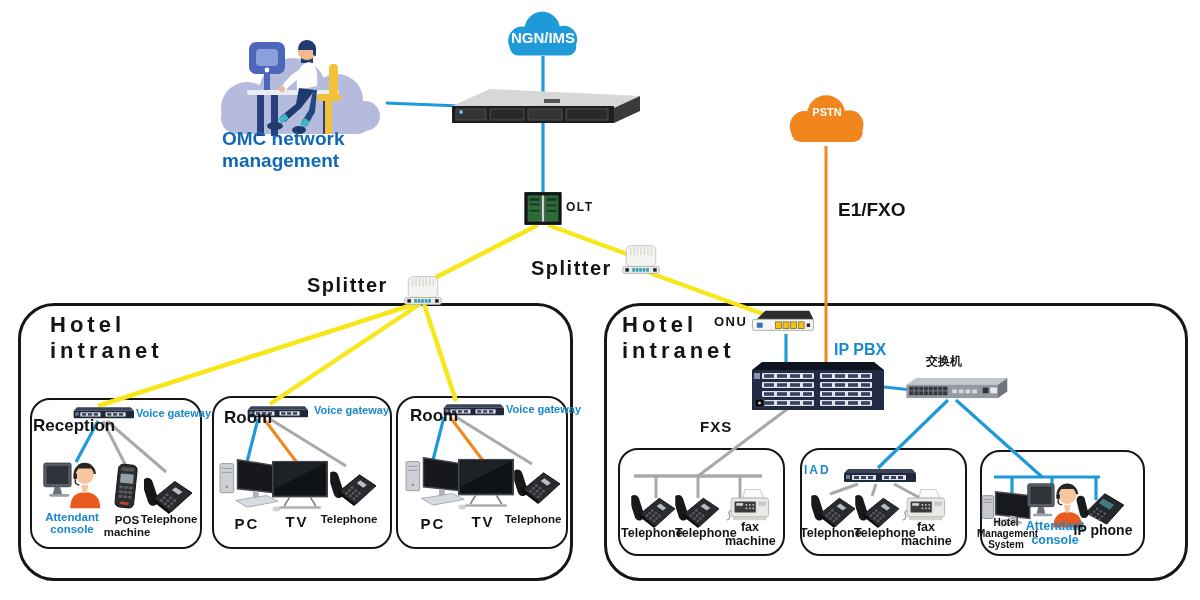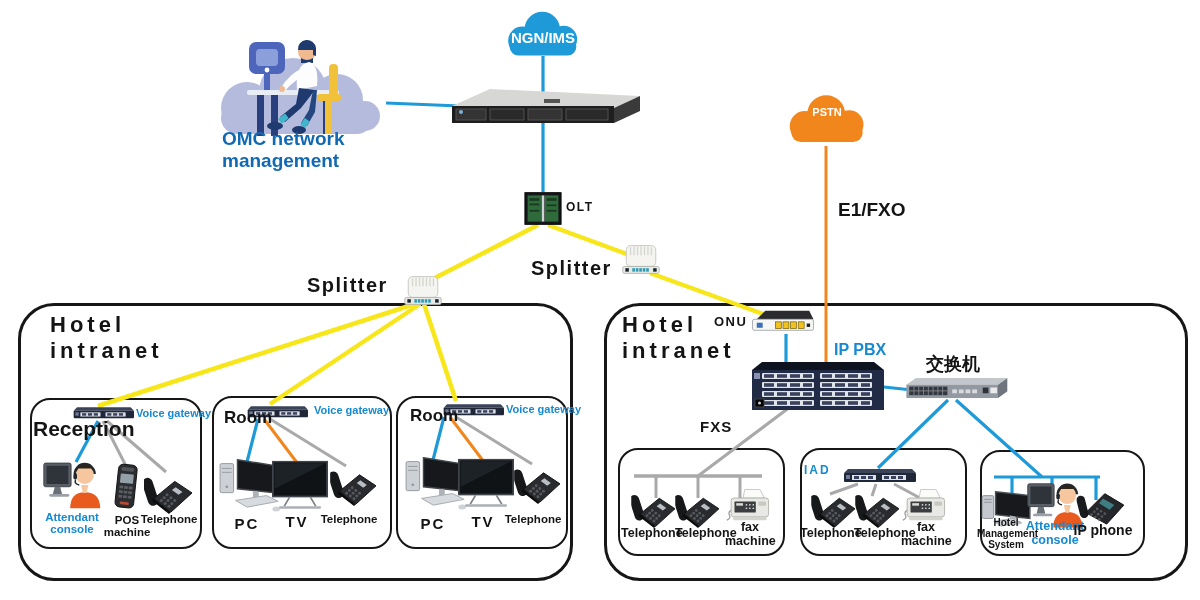--- a/index.html
+++ b/index.html
@@ -482,21 +482,21 @@
   <div class="lbl" style="left:566px;top:201px;font-size:12px;letter-spacing:1.5px;">OLT</div>
   <div class="lbl" style="left:307px;top:274px;font-size:20px;letter-spacing:1.5px;">Splitter</div>
   <div class="lbl" style="left:531px;top:257px;font-size:20px;letter-spacing:1.5px;">Splitter</div>
   <div class="lbl" style="left:714px;top:315px;font-size:13px;letter-spacing:1.5px;">ONU</div>
   <div class="lbl" style="left:838px;top:200px;font-size:19px;">E1/FXO</div>
 
   <div class="lbl" style="left:50px;top:312px;font-size:22px;letter-spacing:4px;line-height:26px;">
     <span style="display:block">Hotel</span>
     <span style="display:block">intranet</span>
   </div>
-  <div class="lbl" style="left:33px;top:417px;font-size:21px;text-align:center;">Reception</div>
+  <div class="lbl" style="left:33px;top:417px;font-size:17px;text-align:center;">Reception</div>
   <div class="lbl blue" style="left:136px;top:407px;font-size:11px;">Voice gateway</div>
   <div class="lbl blue wrap" style="left:36px;top:511px;width:72px;font-size:11.5px;">Attendant console</div>
   <div class="lbl wrap" style="left:100px;top:514px;width:54px;font-size:11.5px;text-align:center;">POS machine</div>
   <div class="lbl ctr" style="left:140px;top:513px;width:58px;font-size:11.5px;">Telephone</div>
 
   <div class="lbl" style="left:224px;top:409px;font-size:17px;">Room</div>
   <div class="lbl blue" style="left:314px;top:404px;font-size:11px;">Voice gateway</div>
   <div class="lbl ctr" style="left:228px;top:516px;width:38px;font-size:15px;letter-spacing:2px;">PC</div>
   <div class="lbl ctr" style="left:276px;top:514px;width:42px;font-size:15px;letter-spacing:2px;">TV</div>
   <div class="lbl ctr" style="left:320px;top:513px;width:58px;font-size:11.5px;">Telephone</div>
@@ -505,21 +505,21 @@
   <div class="lbl blue" style="left:506px;top:403px;font-size:11px;">Voice gateway</div>
   <div class="lbl ctr" style="left:414px;top:516px;width:38px;font-size:15px;letter-spacing:2px;">PC</div>
   <div class="lbl ctr" style="left:462px;top:514px;width:42px;font-size:15px;letter-spacing:2px;">TV</div>
   <div class="lbl ctr" style="left:504px;top:513px;width:58px;font-size:11.5px;">Telephone</div>
 
   <div class="lbl" style="left:622px;top:312px;font-size:22px;letter-spacing:4px;line-height:26px;">
     <span style="display:block">Hotel</span>
     <span style="display:block">intranet</span>
   </div>
   <div class="lbl blue" style="left:834px;top:341px;font-size:16px;">IP PBX</div>
-  <div class="lbl" style="left:926px;top:355px;font-size:18px;">交换机</div>
+  <div class="lbl" style="left:926px;top:355px;font-size:12px;">交换机</div>
   <div class="lbl" style="left:700px;top:419px;font-size:15px;letter-spacing:1px;">FXS</div>
   <div class="lbl blue" style="left:804px;top:464px;font-size:12px;letter-spacing:2px;">IAD</div>
 
   <div class="lbl ctr" style="left:621px;top:527px;width:58px;font-size:12.5px;">Telephone</div>
   <div class="lbl ctr" style="left:675px;top:527px;width:58px;font-size:12.5px;">Telephone</div>
   <div class="lbl wrap" style="left:725px;top:521px;width:50px;font-size:12.5px;">fax machine</div>
 
   <div class="lbl ctr" style="left:800px;top:527px;width:58px;font-size:12.5px;">Telephone</div>
   <div class="lbl ctr" style="left:854px;top:527px;width:58px;font-size:12.5px;">Telephone</div>
   <div class="lbl wrap" style="left:901px;top:521px;width:50px;font-size:12.5px;">fax machine</div>

